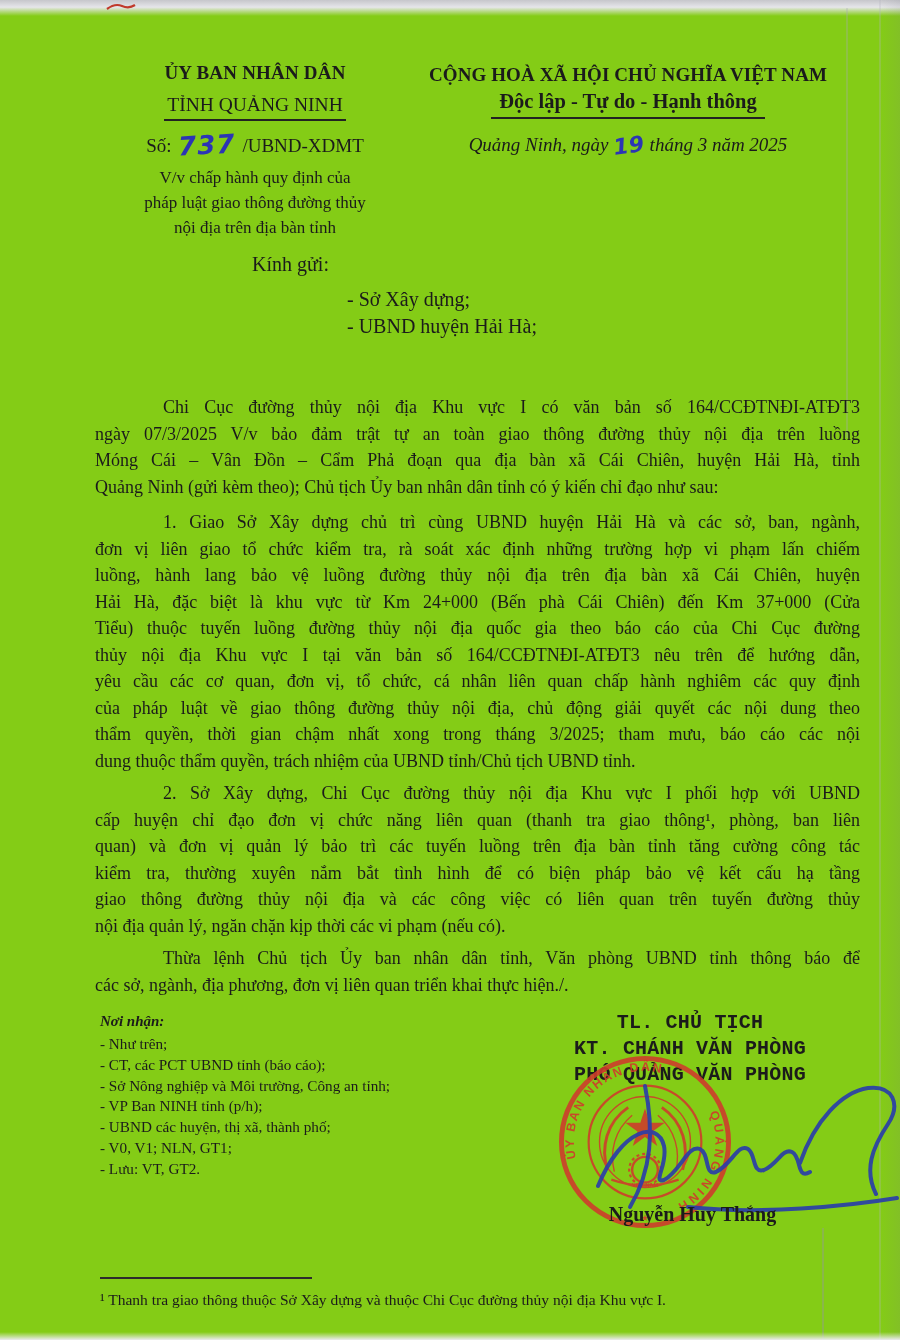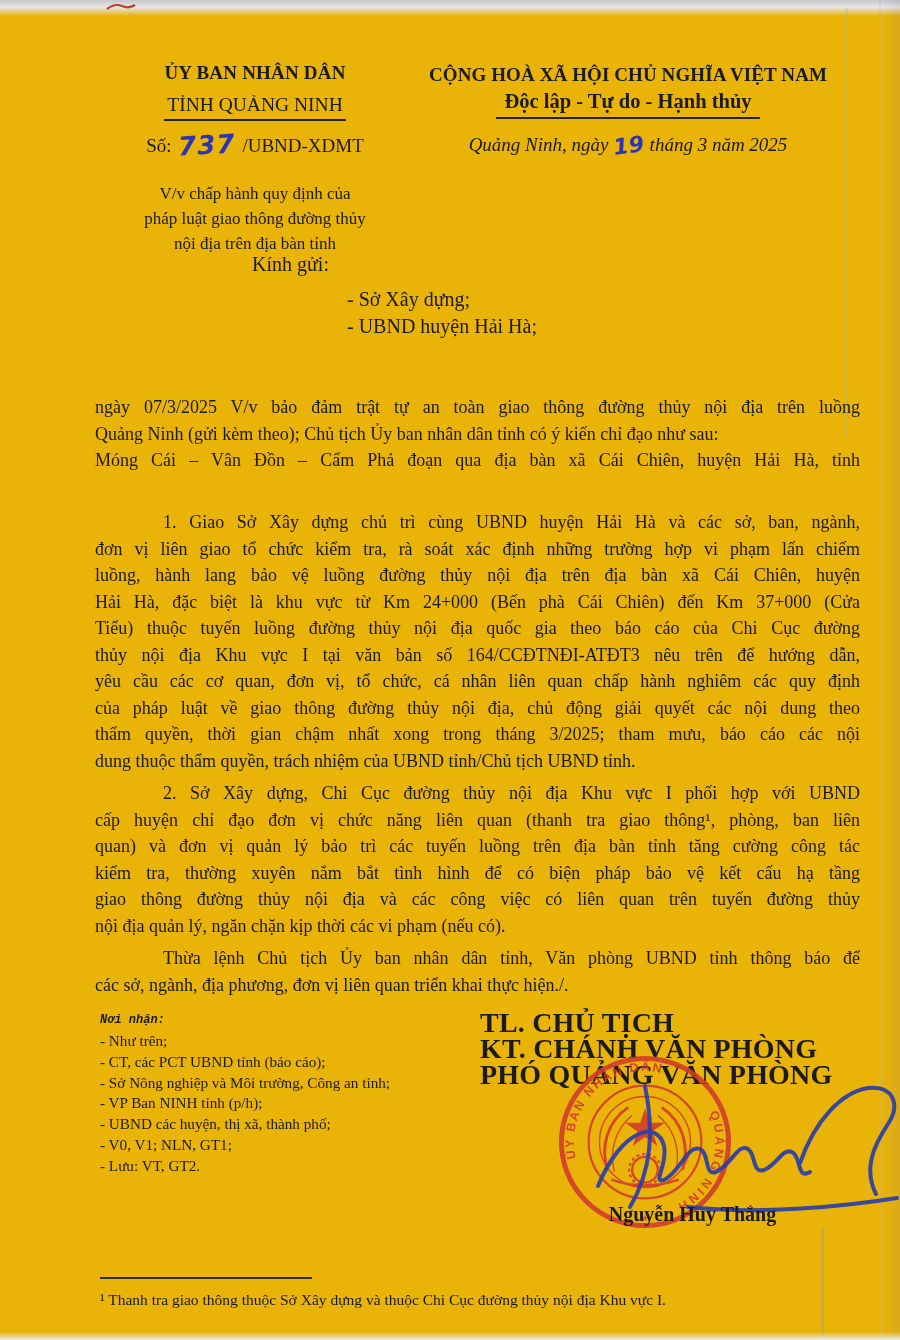--- a/index.html
+++ b/index.html
@@ -1,18 +1,18 @@
 <!DOCTYPE html>
 <html><head>
 <meta charset="utf-8">
 <style>
   html,body { margin:0; padding:0; background:#ffffff; }
   .page {
     position:relative; width:900px; height:1340px;
-    background:#eab308; overflow:hidden;
+    background:#84cc16; overflow:hidden;
     font-family:"Liberation Serif","DejaVu Serif",serif;
     color:#1b1b1b;
   }
   
   .scan-top { position:absolute; top:0; left:0; right:0; height:16px;
     background:linear-gradient(to bottom,#c6c6cb 0%,#e6e6ea 45%,rgba(255,255,255,0) 100%); }
   .scan-right-shade { position:absolute; top:0; right:0; width:20px; height:100%;
     background:linear-gradient(to right,rgba(0,0,0,0),rgba(120,120,132,.14)); }
   .scan-line-a { position:absolute; left:846px; top:8px; width:2px; height:430px; background:rgba(170,170,182,.30); }
   .scan-line-b { position:absolute; left:879px; top:0; width:2px; height:1340px; background:rgba(178,178,190,.28); }
@@ -23,21 +23,21 @@
 
   
   .header-left { position:absolute; left:110px; top:62px; width:290px; text-align:center; }
   .hl1 { font-size:19px; font-weight:bold; letter-spacing:.2px; }
   .hl2 { font-size:19.5px; font-weight:normal; margin-top:10px; }
   .hl2 span { display:inline-block; border-bottom:2px solid #222; padding:0 3px 3px; }
   .so-line { margin-top:7px; font-size:19px; white-space:nowrap; }
   .so-number { display:inline-block; color:#2c35b5; font-family:"DejaVu Sans",sans-serif;
     font-style:italic; font-weight:bold; font-size:26px; letter-spacing:1px;
     transform:rotate(-3deg) translateY(2px); margin:0 2px; }
-  .subject { margin-top:23px; font-size:17px; line-height:25px; }
+  .subject { margin-top:7px; font-size:17px; line-height:25px; }
 
   .header-right { position:absolute; left:396px; top:64px; width:464px; text-align:center; }
   .hr1 { font-size:19px; font-weight:bold; letter-spacing:.1px; }
   .hr2 { font-size:20.5px; font-weight:bold; margin-top:4px; }
   .hr2 span { display:inline-block; border-bottom:2px solid #222; padding:0 8px 4px; }
   .date-line { margin-top:12px; font-size:19px; font-style:italic; white-space:nowrap; }
   .date-day { display:inline-block; color:#2c35b5; font-family:"DejaVu Sans",sans-serif;
     font-weight:bold; font-style:italic; font-size:22px;
     transform:rotate(-8deg) translateY(2px); margin:0 1px 0 0; }
 
@@ -47,25 +47,25 @@
 
   
   .para { position:absolute; left:95px; width:765px; font-size:18px; }
   .jline { height:26.5px; line-height:26.5px; text-align:justify; text-align-last:justify; overflow:hidden; }
   .jline.first { text-indent:68px; }
   .jline.lastline { text-align-last:left; }
   .para1 { top:394px; } .para2 { top:509px; } .para3 { top:780px; } .para4 { top:945px; }
 
   
   .noinhan { position:absolute; left:100px; top:1013px; width:390px; }
-  .nn-label { font-size:12px; font-weight:bold; font-style:italic; margin-bottom:4px;font-family:Liberation Mono, monospace; }
+  .nn-label { font-size:15px; font-weight:bold; font-style:italic; margin-bottom:4px; }
   .nn-item { font-size:15.2px; line-height:20.8px; }
 
-  .signblock { position:absolute; left:480px; top:1010px; width:420px; text-align:left;
-    font-size:28px; font-weight:bold; line-height:26px; letter-spacing:.2px; }
+  .signblock { position:absolute; left:480px; top:1010px; width:420px; text-align:center;
+    font-size:20px; font-weight:bold; line-height:26px; letter-spacing:.2px;font-family:Liberation Mono, monospace; }
   .signer-name { position:absolute; left:520px; top:1203px; width:345px; text-align:center;
     font-size:20px; font-weight:bold; }
 
   .seal-svg { position:absolute; left:556px; top:1053px; width:178px; height:178px; }
   .sig-svg { position:absolute; left:540px; top:1068px; width:360px; height:155px; }
 
   
   .footnote-rule { position:absolute; left:100px; top:1277px; width:212px; height:2px; background:#2c2c2c; }
   .footnote-text { position:absolute; left:100px; top:1291px; width:740px; font-size:15.5px; }
 </style>
@@ -94,38 +94,39 @@
     </div>
     <div class="subject">
       <div>V/v chấp hành quy định của</div>
       <div>pháp luật giao thông đường thủy</div>
       <div>nội địa trên địa bàn tỉnh</div>
     </div>
   </div>
 
   <div class="header-right">
     <div class="hr1">CỘNG HOÀ XÃ HỘI CHỦ NGHĨA VIỆT NAM</div>
-    <div class="hr2"><span>Độc lập - Tự do - Hạnh thủy</span></div>
+    <div class="hr2"><span>Độc lập - Tự do - Hạnh thông</span></div>
     <div class="date-line">
       <span>Quảng Ninh, ngày</span>
       <span class="date-day">19</span>
       <span>tháng 3 năm 2025</span>
     </div>
   </div>
 
   <div class="kg-label">Kính gửi:</div>
   <div class="kg-items">
     <div>- Sở Xây dựng;</div>
     <div>- UBND huyện Hải Hà;</div>
   </div>
 
   <div class="para para1">
+    <div class="jline first">Chi Cục đường thủy nội địa Khu vực I có văn bản số 164/CCĐTNĐI-ATĐT3</div>
     <div class="jline">ngày 07/3/2025 V/v bảo đảm trật tự an toàn giao thông đường thủy nội địa trên luồng</div>
+    <div class="jline">Móng Cái – Vân Đồn – Cẩm Phả đoạn qua địa bàn xã Cái Chiên, huyện Hải Hà, tỉnh</div>
     <div class="jline lastline">Quảng Ninh (gửi kèm theo); Chủ tịch Ủy ban nhân dân tỉnh có ý kiến chỉ đạo như sau:</div>
-    <div class="jline">Móng Cái – Vân Đồn – Cẩm Phả đoạn qua địa bàn xã Cái Chiên, huyện Hải Hà, tỉnh</div>
   </div>
 
   <div class="para para2">
     <div class="jline first">1. Giao Sở Xây dựng chủ trì cùng UBND huyện Hải Hà và các sở, ban, ngành,</div>
     <div class="jline">đơn vị liên giao tổ chức kiểm tra, rà soát xác định những trường hợp vi phạm lấn chiếm</div>
     <div class="jline">luồng, hành lang bảo vệ luồng đường thủy nội địa trên địa bàn xã Cái Chiên, huyện</div>
     <div class="jline">Hải Hà, đặc biệt là khu vực từ Km 24+000 (Bến phà Cái Chiên) đến Km 37+000 (Cửa</div>
     <div class="jline">Tiểu) thuộc tuyến luồng đường thủy nội địa quốc gia theo báo cáo của Chi Cục đường</div>
     <div class="jline">thủy nội địa Khu vực I tại văn bản số 164/CCĐTNĐI-ATĐT3 nêu trên để hướng dẫn,</div>
     <div class="jline">yêu cầu các cơ quan, đơn vị, tổ chức, cá nhân liên quan chấp hành nghiêm các quy định</div>

